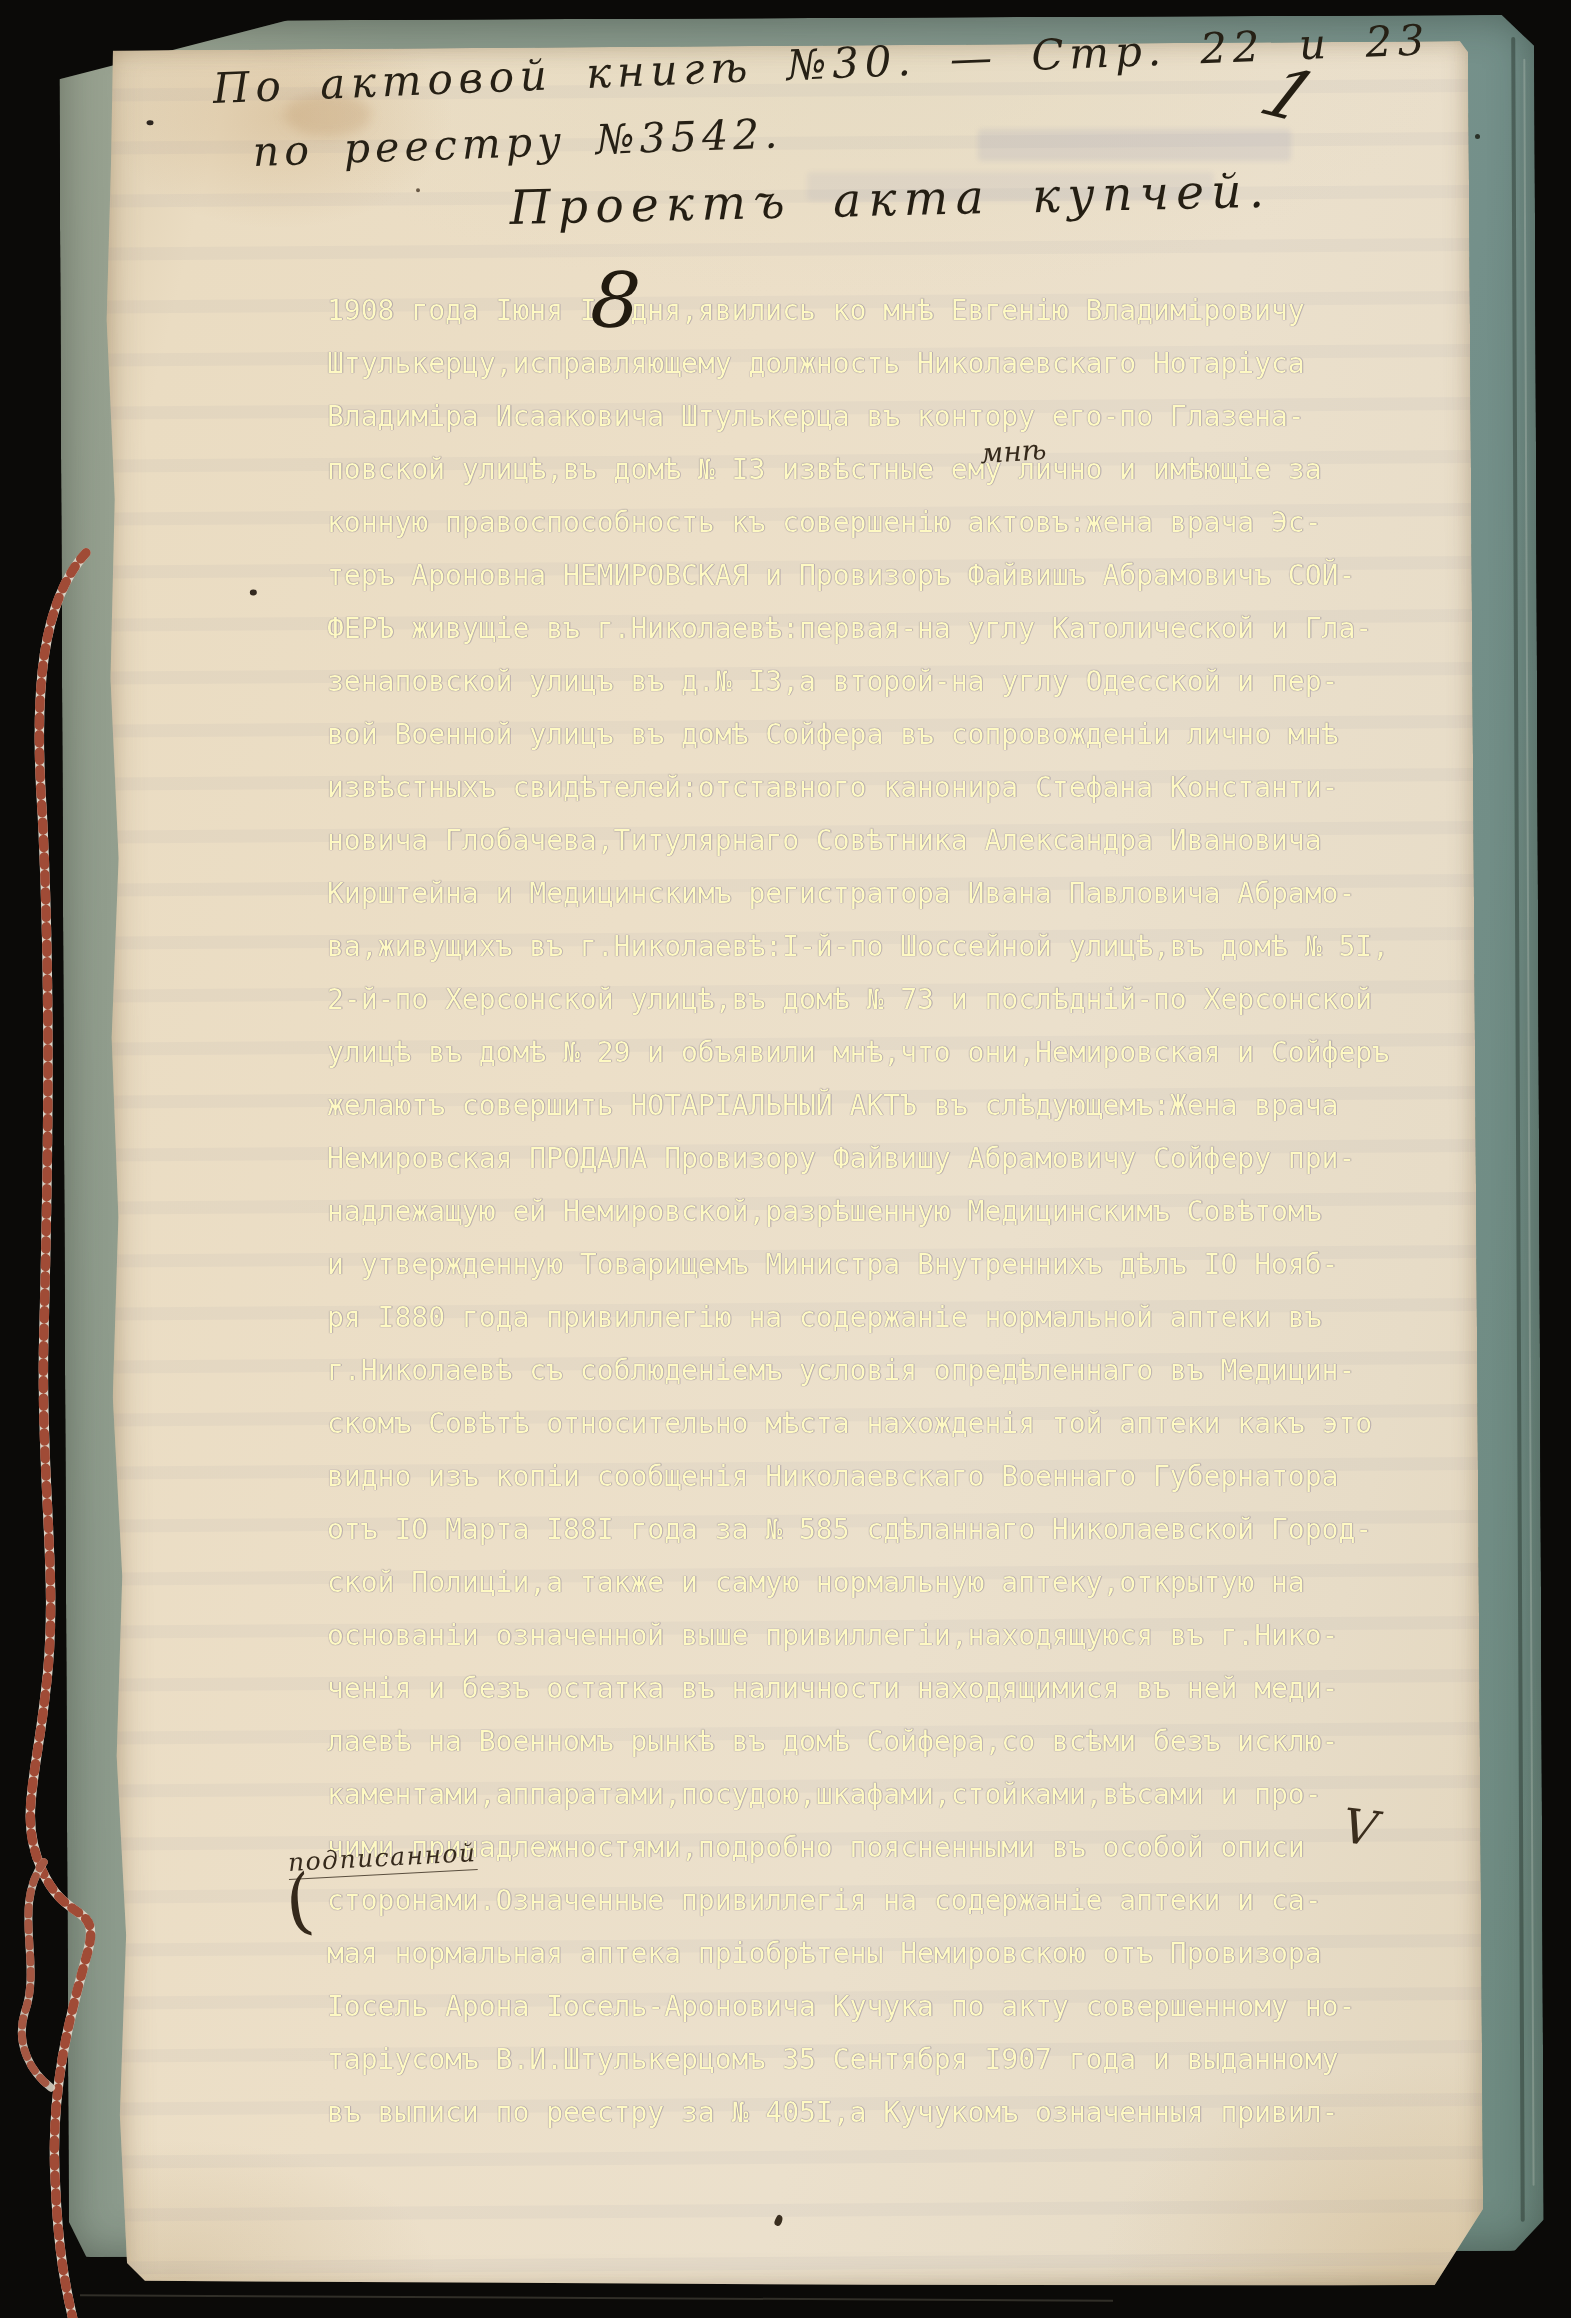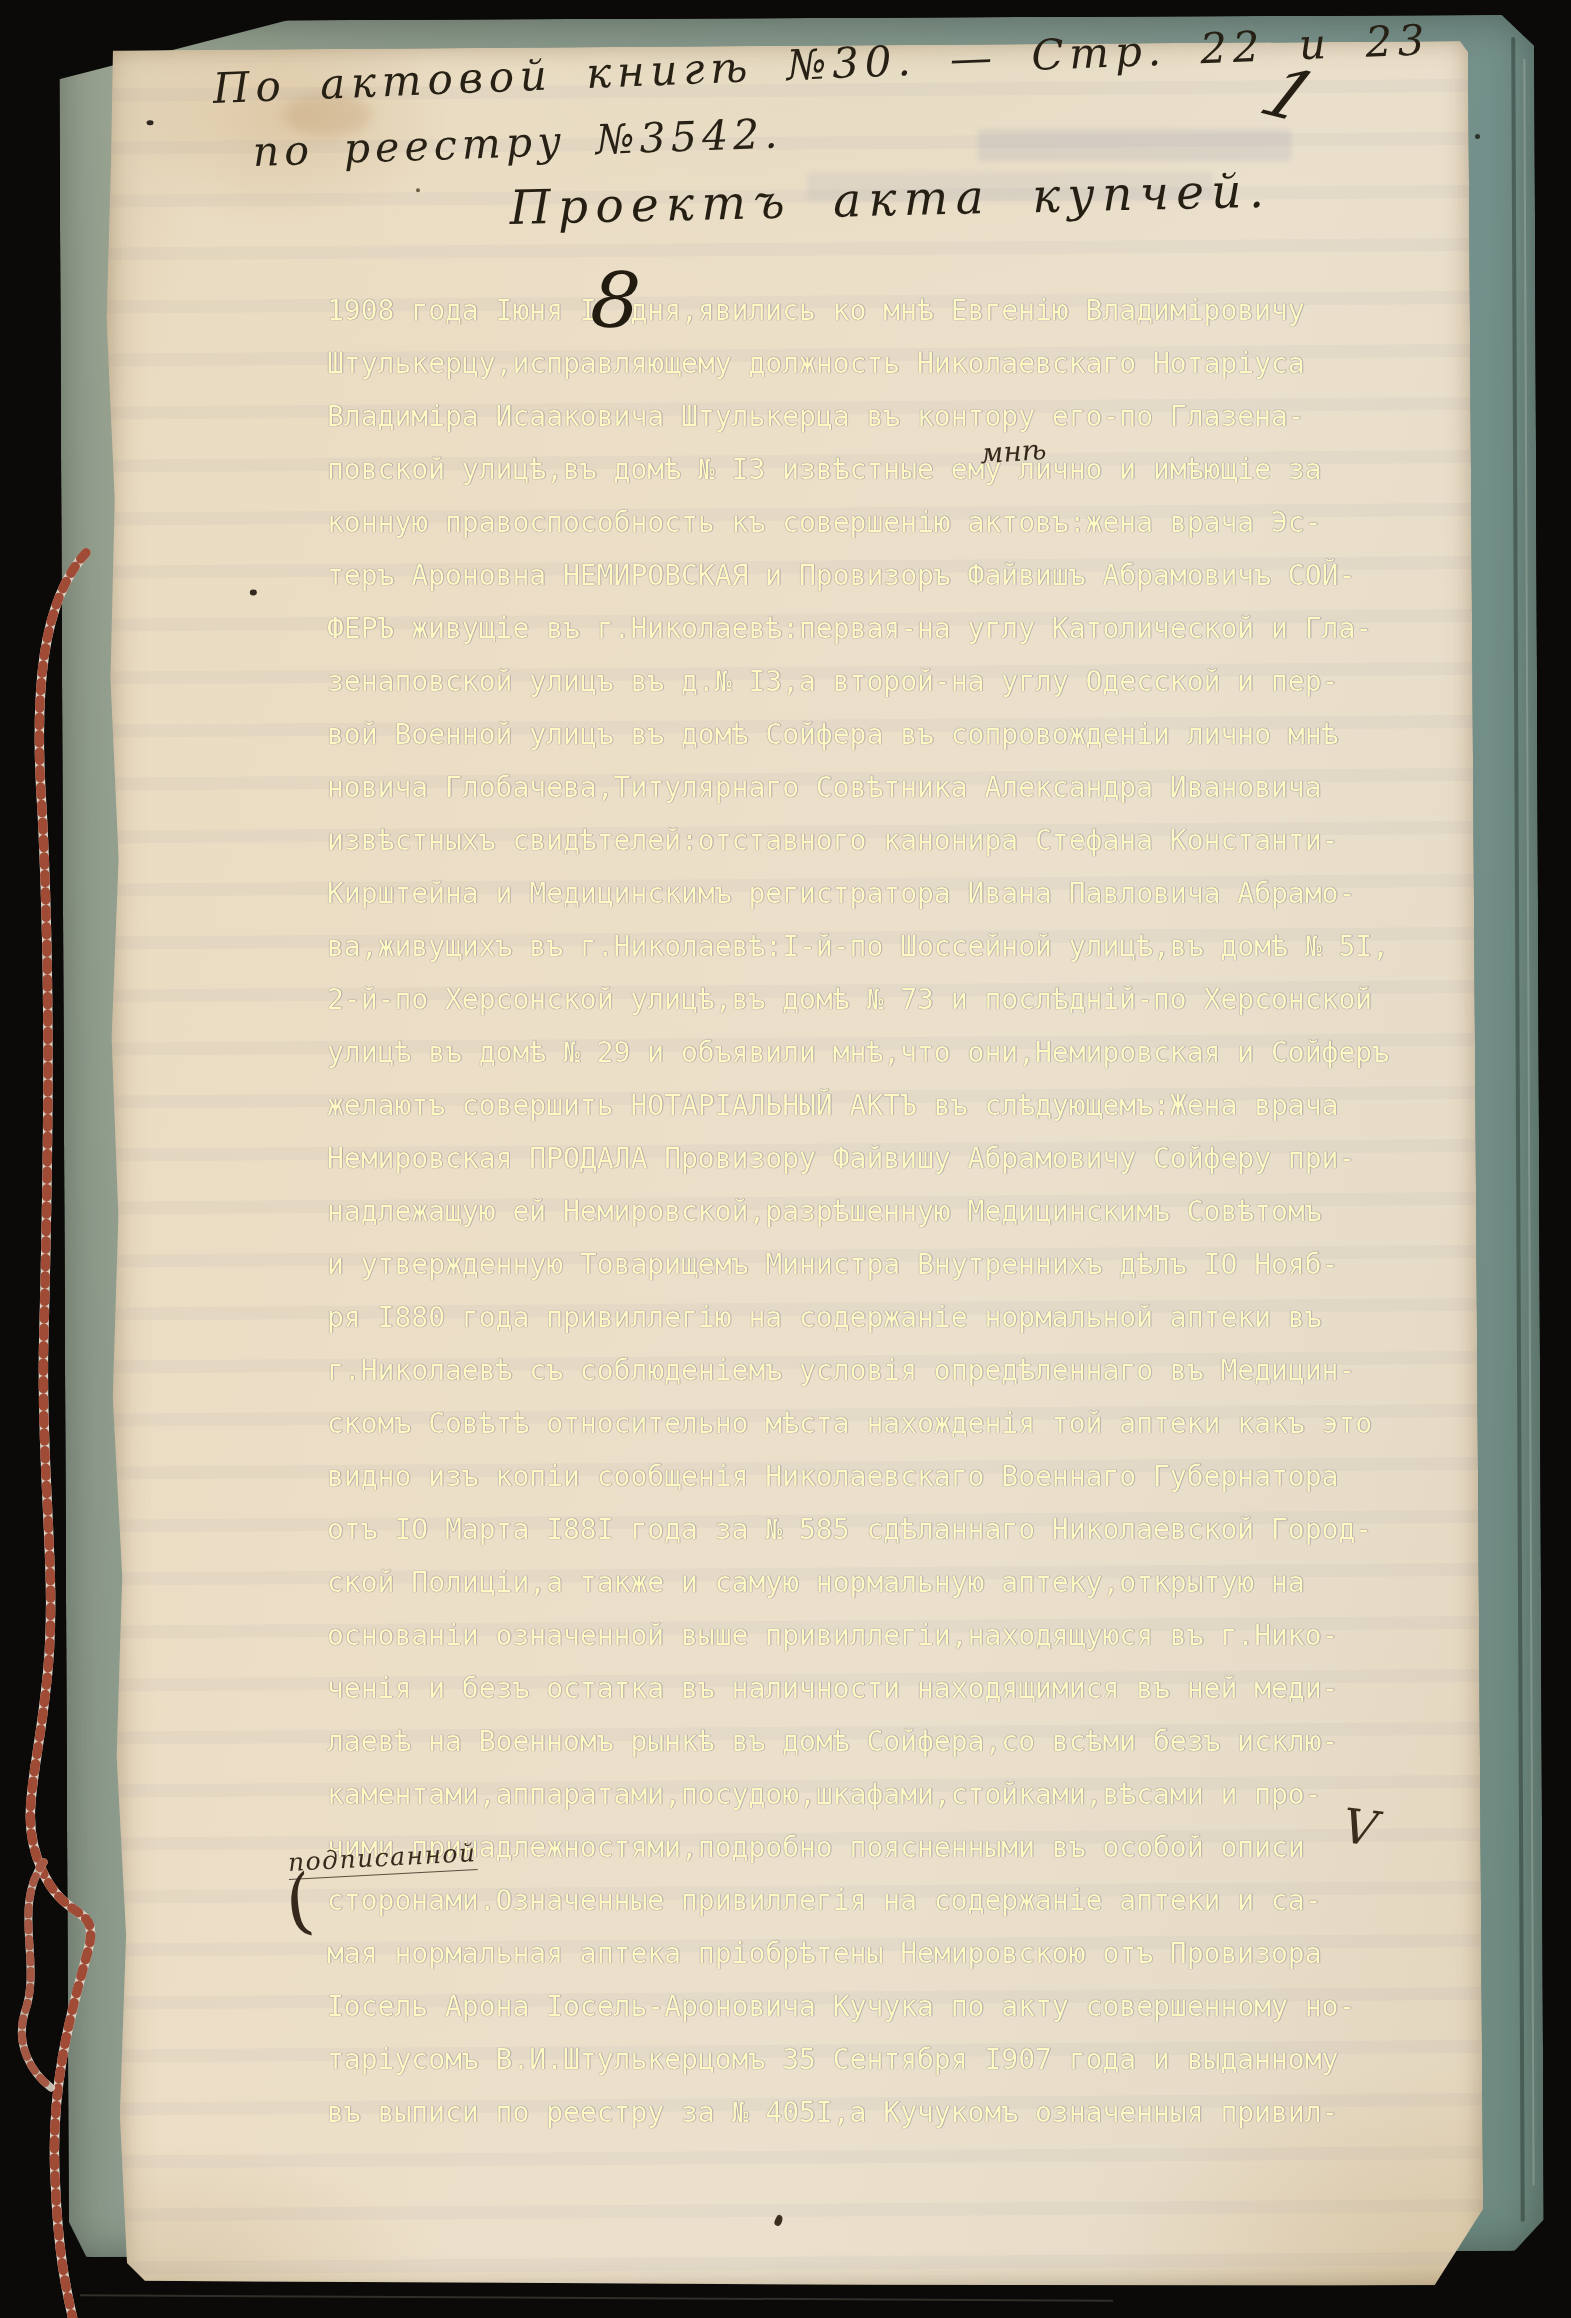--- a/index.html
+++ b/index.html
@@ -117,22 +117,22 @@
   <div class="typed">
       <div class="typed-line">1908 года Іюня І  дня,явились ко мнѣ Евгенію Владиміровичу</div>
       <div class="typed-line">Штулькерцу,исправляющему должность Николаевскаго Нотаріуса</div>
       <div class="typed-line">Владиміра Исааковича Штулькерца въ контору его-по Глазена-</div>
       <div class="typed-line">повской улицѣ,въ домѣ № ІЗ извѣстные ему лично и имѣющіе за</div>
       <div class="typed-line">конную правоспособность къ совершенію актовъ:жена врача Эс-</div>
       <div class="typed-line">теръ Ароновна НЕМИРОВСКАЯ и Провизоръ Файвишъ Абрамовичъ СОЙ-</div>
       <div class="typed-line">ФЕРЪ живущіе въ г.Николаевѣ:первая-на углу Католической и Гла-</div>
       <div class="typed-line">зенаповской улицъ въ д.№ ІЗ,а второй-на углу Одесской и пер-</div>
       <div class="typed-line">вой Военной улицъ въ домѣ Сойфера въ сопровожденіи лично мнѣ</div>
+      <div class="typed-line">извѣстныхъ свидѣтелей:отставного канонира Стефана Константи-</div>
       <div class="typed-line">новича Глобачева,Титулярнаго Совѣтника Александра Ивановича</div>
-      <div class="typed-line">извѣстныхъ свидѣтелей:отставного канонира Стефана Константи-</div>
       <div class="typed-line">Кирштейна и Медицинскимъ регистратора Ивана Павловича Абрамо-</div>
       <div class="typed-line">ва,живущихъ въ г.Николаевѣ:І-й-по Шоссейной улицѣ,въ домѣ № 5І,</div>
       <div class="typed-line">2-й-по Херсонской улицѣ,въ домѣ № 73 и послѣдній-по Херсонской</div>
       <div class="typed-line">улицѣ въ домѣ № 29 и объявили мнѣ,что они,Немировская и Сойферъ</div>
       <div class="typed-line">желаютъ совершить НОТАРІАЛЬНЫЙ АКТЪ въ слѣдующемъ:Жена врача</div>
       <div class="typed-line">Немировская ПРОДАЛА Провизору Файвишу Абрамовичу Сойферу при-</div>
       <div class="typed-line">надлежащую ей Немировской,разрѣшенную Медицинскимъ Совѣтомъ</div>
       <div class="typed-line">и утвержденную Товарищемъ Министра Внутреннихъ дѣлъ ІО Нояб-</div>
       <div class="typed-line">ря І880 года привиллегію на содержаніе нормальной аптеки въ</div>
       <div class="typed-line">г.Николаевѣ съ соблюденіемъ условія опредѣленнаго въ Медицин-</div>

